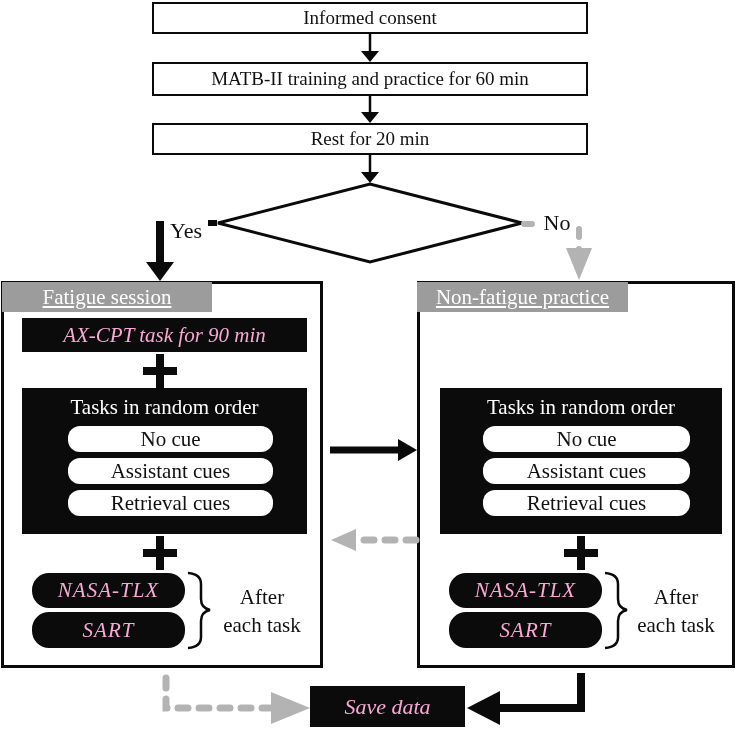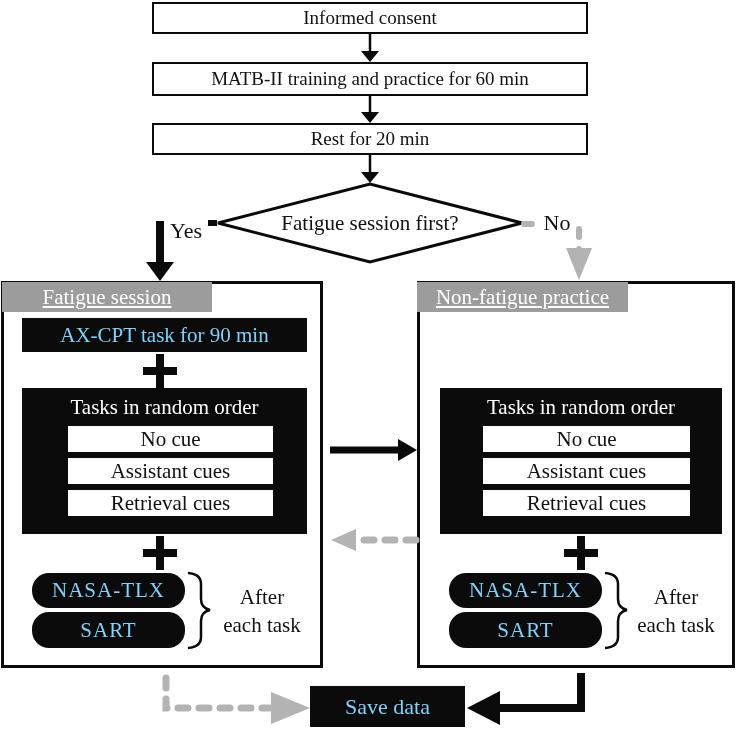--- a/index.html
+++ b/index.html
@@ -9,22 +9,22 @@
     --line-black:#0a0a0a;
   }
   html,body{margin:0;padding:0;background:#fff;}
   .stage{
     position:relative;width:744px;height:731px;background:#fff;overflow:hidden;
     font-family:"Liberation Serif","DejaVu Serif",serif;color:#111;
   }
   .abs{position:absolute;box-sizing:border-box;}
   .center{display:flex;align-items:center;justify-content:center;text-align:center;}
   .box-white{background:#fff;border:2px solid var(--line-black);font-size:19px;z-index:2;}
-  .box-black{background:var(--box-black);color:#7dd3fc;font-size:21px;z-index:2;}
-  .inner-white{background:#fff;color:#111;font-size:21px;z-index:3;}
+  .box-black{background:var(--box-black);color:#f9a8d4;font-size:21px;z-index:2;font-style:italic;}
+  .inner-white{background:#fff;color:#111;font-size:21px;z-index:3;border-radius:12px;}
   .session-frame{background:#fff;border:3px solid var(--line-black);z-index:1;}
   .session-header{background:var(--header-gray);color:#fff;font-size:21px;z-index:4;text-decoration:underline;}
   .tasks-title{color:#fff;font-size:21px;z-index:3;}
   .overlay-label{background:#fff;font-size:22px;z-index:6;}
   .after-note{font-size:21px;line-height:28px;white-space:pre-line;z-index:6;}
   .wide-track{letter-spacing:1px;border-radius:17px;}
   svg.wires{position:absolute;left:0;top:0;z-index:5;pointer-events:none;}
   .stroke-k{stroke:var(--line-black);}
   .fill-k{fill:var(--line-black);}
   .stroke-g{stroke:var(--arrow-gray);}
@@ -87,21 +87,20 @@
     </g>
 
     <path d="M188,573 Q201,574 201,584 L201,599 Q201,608 210,610 Q201,612 201,621 L201,637 Q201,647 188,648" fill="none" class="stroke-k" stroke-width="2.5"></path>
     <path d="M605,573 Q618,574 618,584 L618,599 Q618,608 627,610 Q618,612 618,621 L618,637 Q618,647 605,648" fill="none" class="stroke-k" stroke-width="2.5"></path>
   </svg>
 
   <div class="abs center box-white" style="left:152px;top:2px;width:436px;height:32px;">Informed consent</div>
   <div class="abs center box-white" style="left:152px;top:62px;width:436px;height:34px;">MATB-II training and practice for 60 min</div>
   <div class="abs center box-white" style="left:152px;top:123px;width:436px;height:32px;">Rest for 20 min</div>
 
-  <div class="abs center" style="left:245px;top:209px;width:250px;height:28px;font-size:21px;z-index:6;">Fatigue session first?</div>
   <div class="abs center overlay-label" style="left:164px;top:218px;width:44px;height:26px;">Yes</div>
   <div class="abs center overlay-label" style="left:539px;top:210px;width:36px;height:26px;">No</div>
 
   <div class="abs session-frame" style="left:1px;top:281px;width:322px;height:387px;"></div>
   <div class="abs center session-header" style="left:2px;top:282px;width:210px;height:30px;">Fatigue session</div>
 
   <div class="abs center box-black" style="left:22px;top:318px;width:285px;height:34px;">AX-CPT task for 90 min</div>
 
   <span class="plus-icon" style="left:143px;top:354px;"></span>
 

